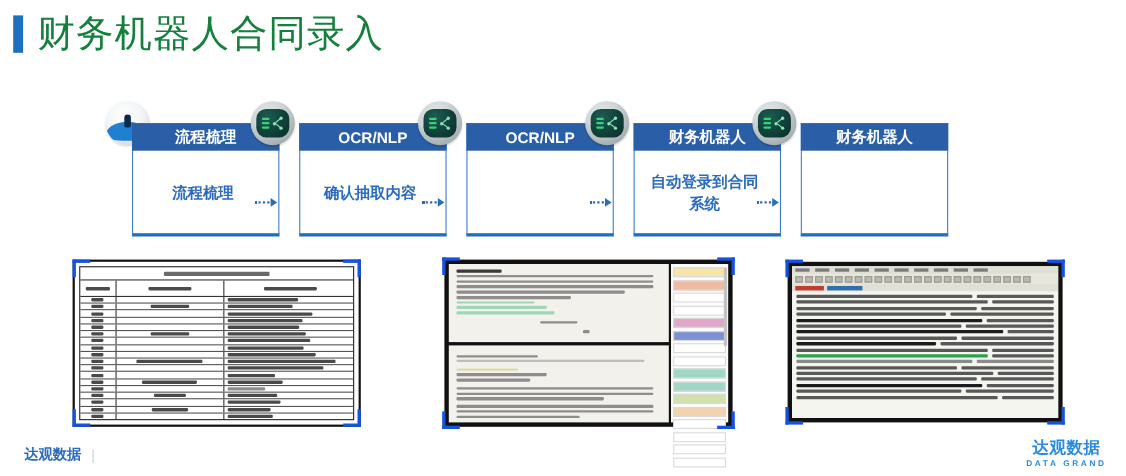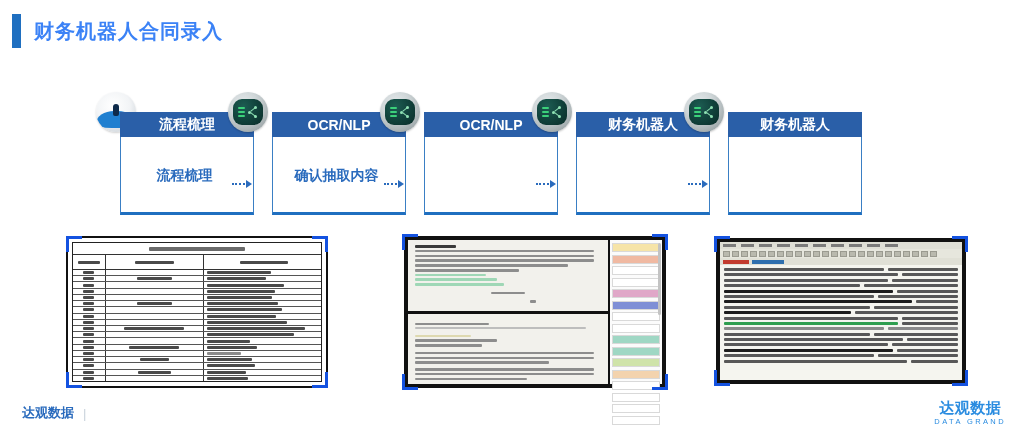--- a/index.html
+++ b/index.html
@@ -18,23 +18,23 @@
     position: absolute;
     left: 12px; top: 14px;
     display: flex; align-items: center;
   }
   .title-accent {
     width: 9px; height: 34px;
     background: #1f6fc0;
     margin-right: 13px;
   }
   .title-text {
-    font-size: 20px;
-    font-weight: bold;
-    color: #3b82f6;
+    font-size: 34px;
+    font-weight: normal;
+    color: #15803d;
     letter-spacing: 1px;
     line-height: 34px;
     white-space: nowrap;
   }
 
   
   .flow {
     position: absolute;
     left: 0; top: 92px;
     width: 1024px; height: 132px;
@@ -237,21 +237,21 @@
 
   .footer-logo {
     position: absolute; right: 18px; top: 400px;
     text-align: center;
   }
   .logo-cn {
     color: #2a8ce0; font-size: 15px; font-weight: bold;
     letter-spacing: .5px; line-height: 16px;
   }
   .logo-en {
-    color: #2a8ce0; font-size: 7.5px; font-weight: normal;
+    color: #2a8ce0; font-size: 7.5px; font-weight: bold;
     letter-spacing: 2.4px; line-height: 11px;
   }
 </style>
 </head>
 <body>
 
 <div class="title-row">
   <div class="title-accent"></div>
   <div class="title-text">财务机器人合同录入</div>
 </div>
@@ -342,20 +342,24 @@
           <b></b>
           <b></b>
           <s></s>
           <s></s>
         </div>
     </div>
   </div>
   <div class="card" style="left:576px">
     <div class="card-head">
       <span class="card-head-text">财务机器人</span>
+    </div>
+    <div class="card-body">
+      <span class="card-body-text">自动登录到合同
+系统</span>
     </div>
   </div>
   <div class="connector" style="left:688px">
     <div class="dots"></div>
       <div class="arrow"></div>
   </div>
 
   <div class="node-icon icon-chip" style="left:684px">
     <div class="inner">
       <div class="srv">

